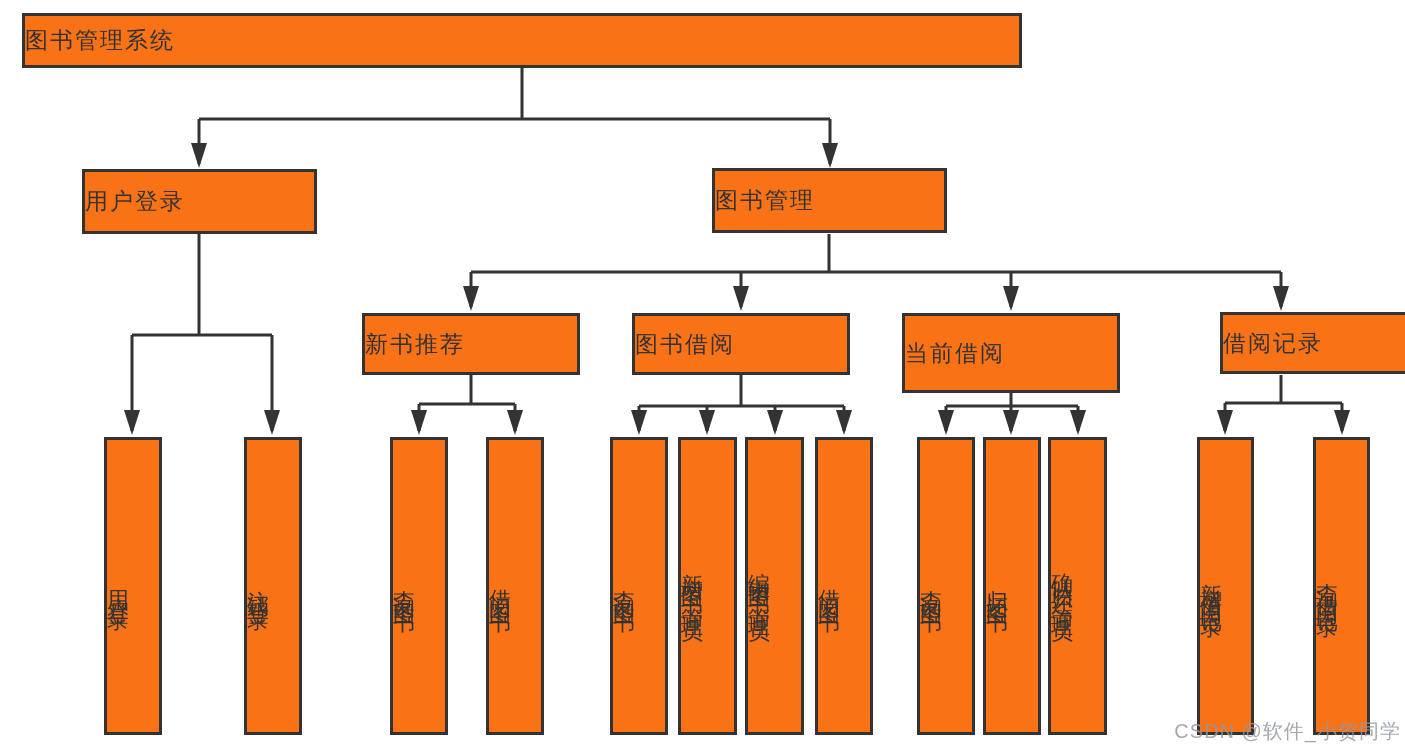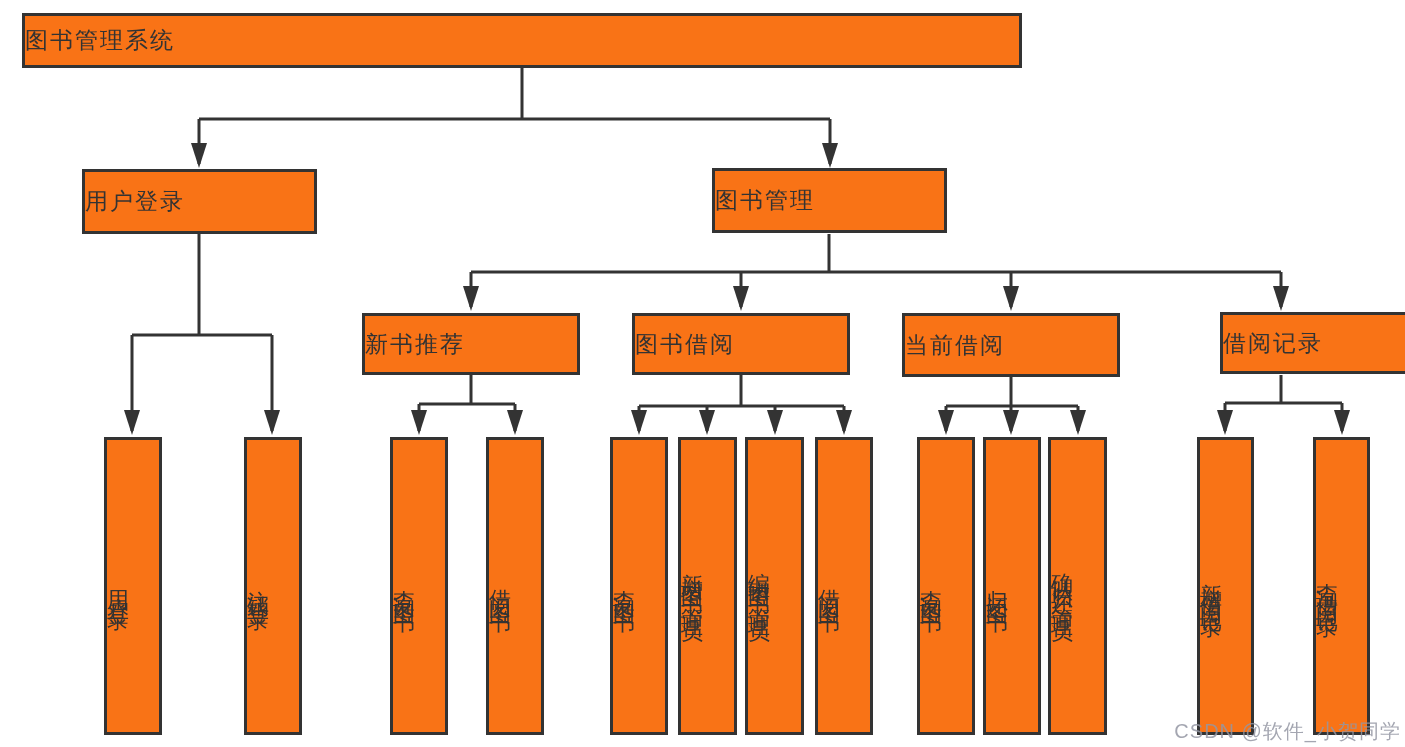--- a/index.html
+++ b/index.html
@@ -85,21 +85,21 @@
   <div class="node" style="left:712px; top:168px; width:235px; height:65px;">
     <span class="hlabel">图书管理</span>
   </div>
 
   <div class="node" style="left:632px; top:313px; width:218px; height:62px;">
     <span class="hlabel">图书借阅</span>
   </div>
   <div class="node" style="left:362px; top:313px; width:218px; height:62px;">
     <span class="hlabel">新书推荐</span>
   </div>
-  <div class="node" style="left:902px; top:313px; width:218px; height:64px;">
+  <div class="node" style="left:902px; top:313px; width:218px; height:80px;">
     <span class="hlabel">当前借阅</span>
   </div>
   <div class="node" style="left:1172px; top:312px; width:250px; height:62px;margin-left:48px;">
     <span class="hlabel">借阅记录</span>
   </div>
 
   <div class="node" style="left:104px; top:437px; width:58px; height:298px;">
     <span class="vlabel">用户登录</span>
   </div>
   <div class="node" style="left:244px; top:437px; width:58px; height:298px;">

